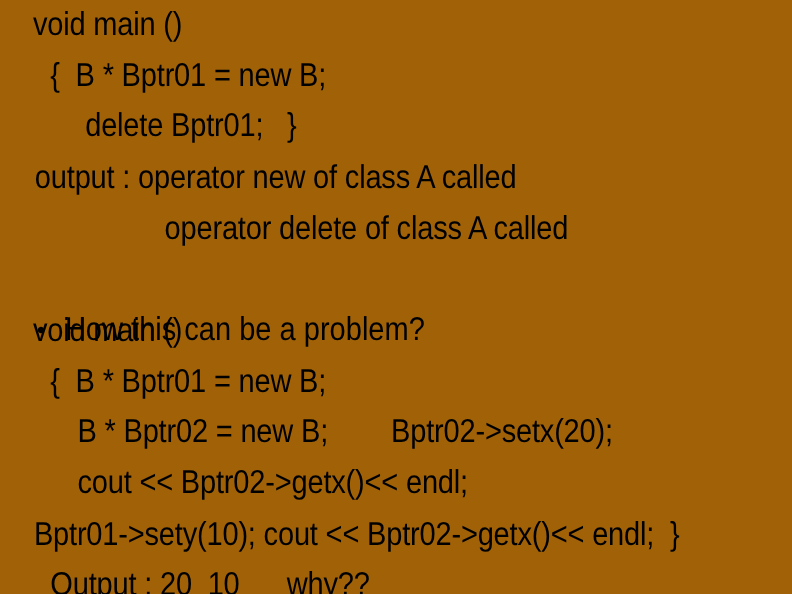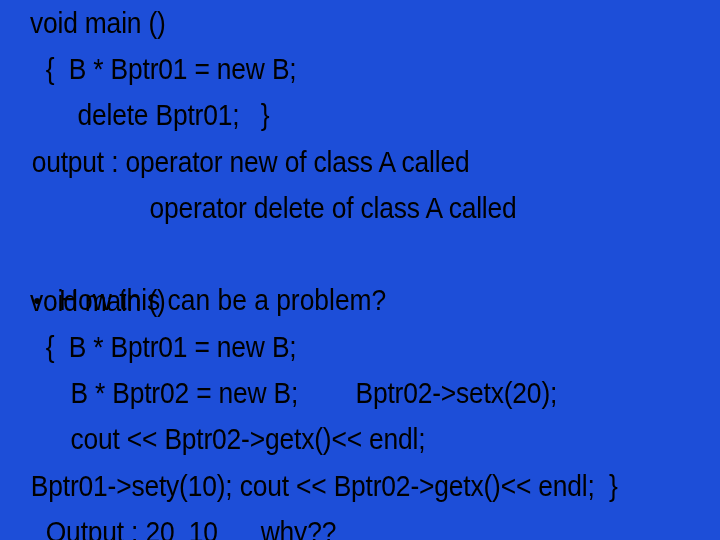--- a/index.html
+++ b/index.html
@@ -4,21 +4,21 @@
 <style>
   html, body {
     margin: 0;
     padding: 0;
     background: #ffffff;
   }
   #slide {
     position: relative;
     width: 720px;
     height: 540px;
-    background: #1d4ed8;
+    background: #a16207;
     overflow: hidden;
     font-family: "Liberation Sans", "DejaVu Sans", sans-serif;
     color: #000000;
   }
   .line {
     position: absolute;
     left: 0;
     width: 720px;
     height: 46px;
     line-height: 46px;

